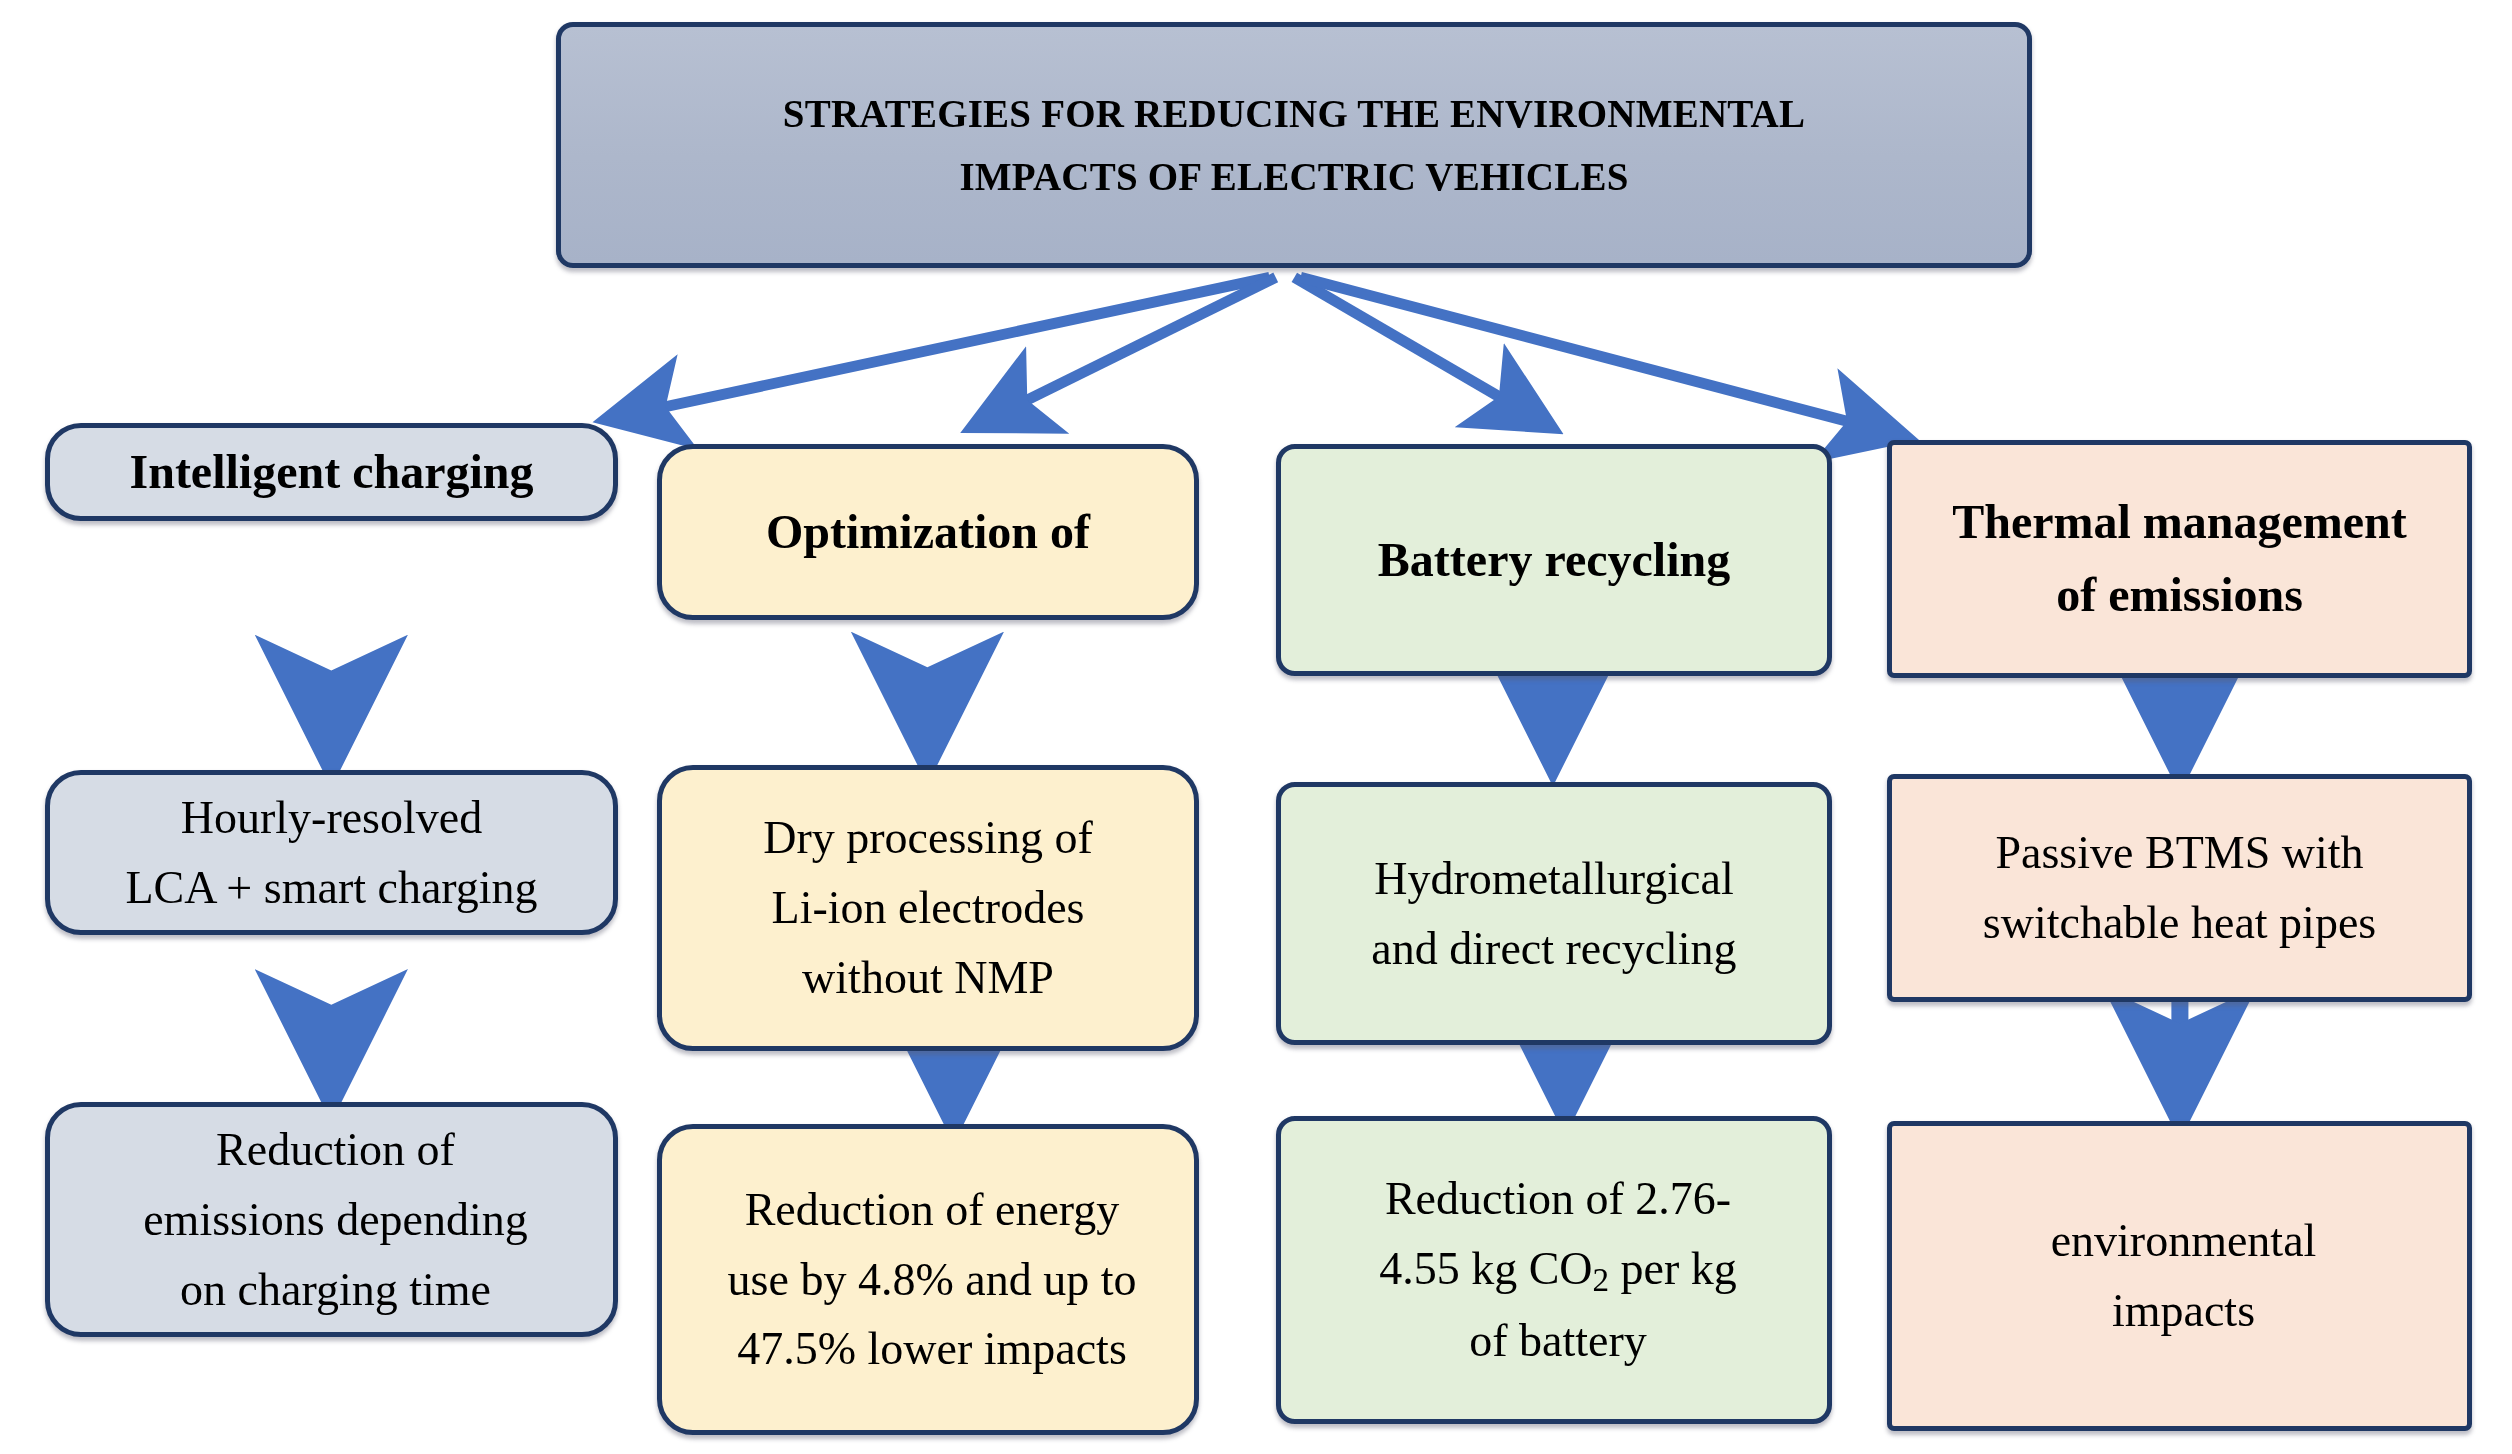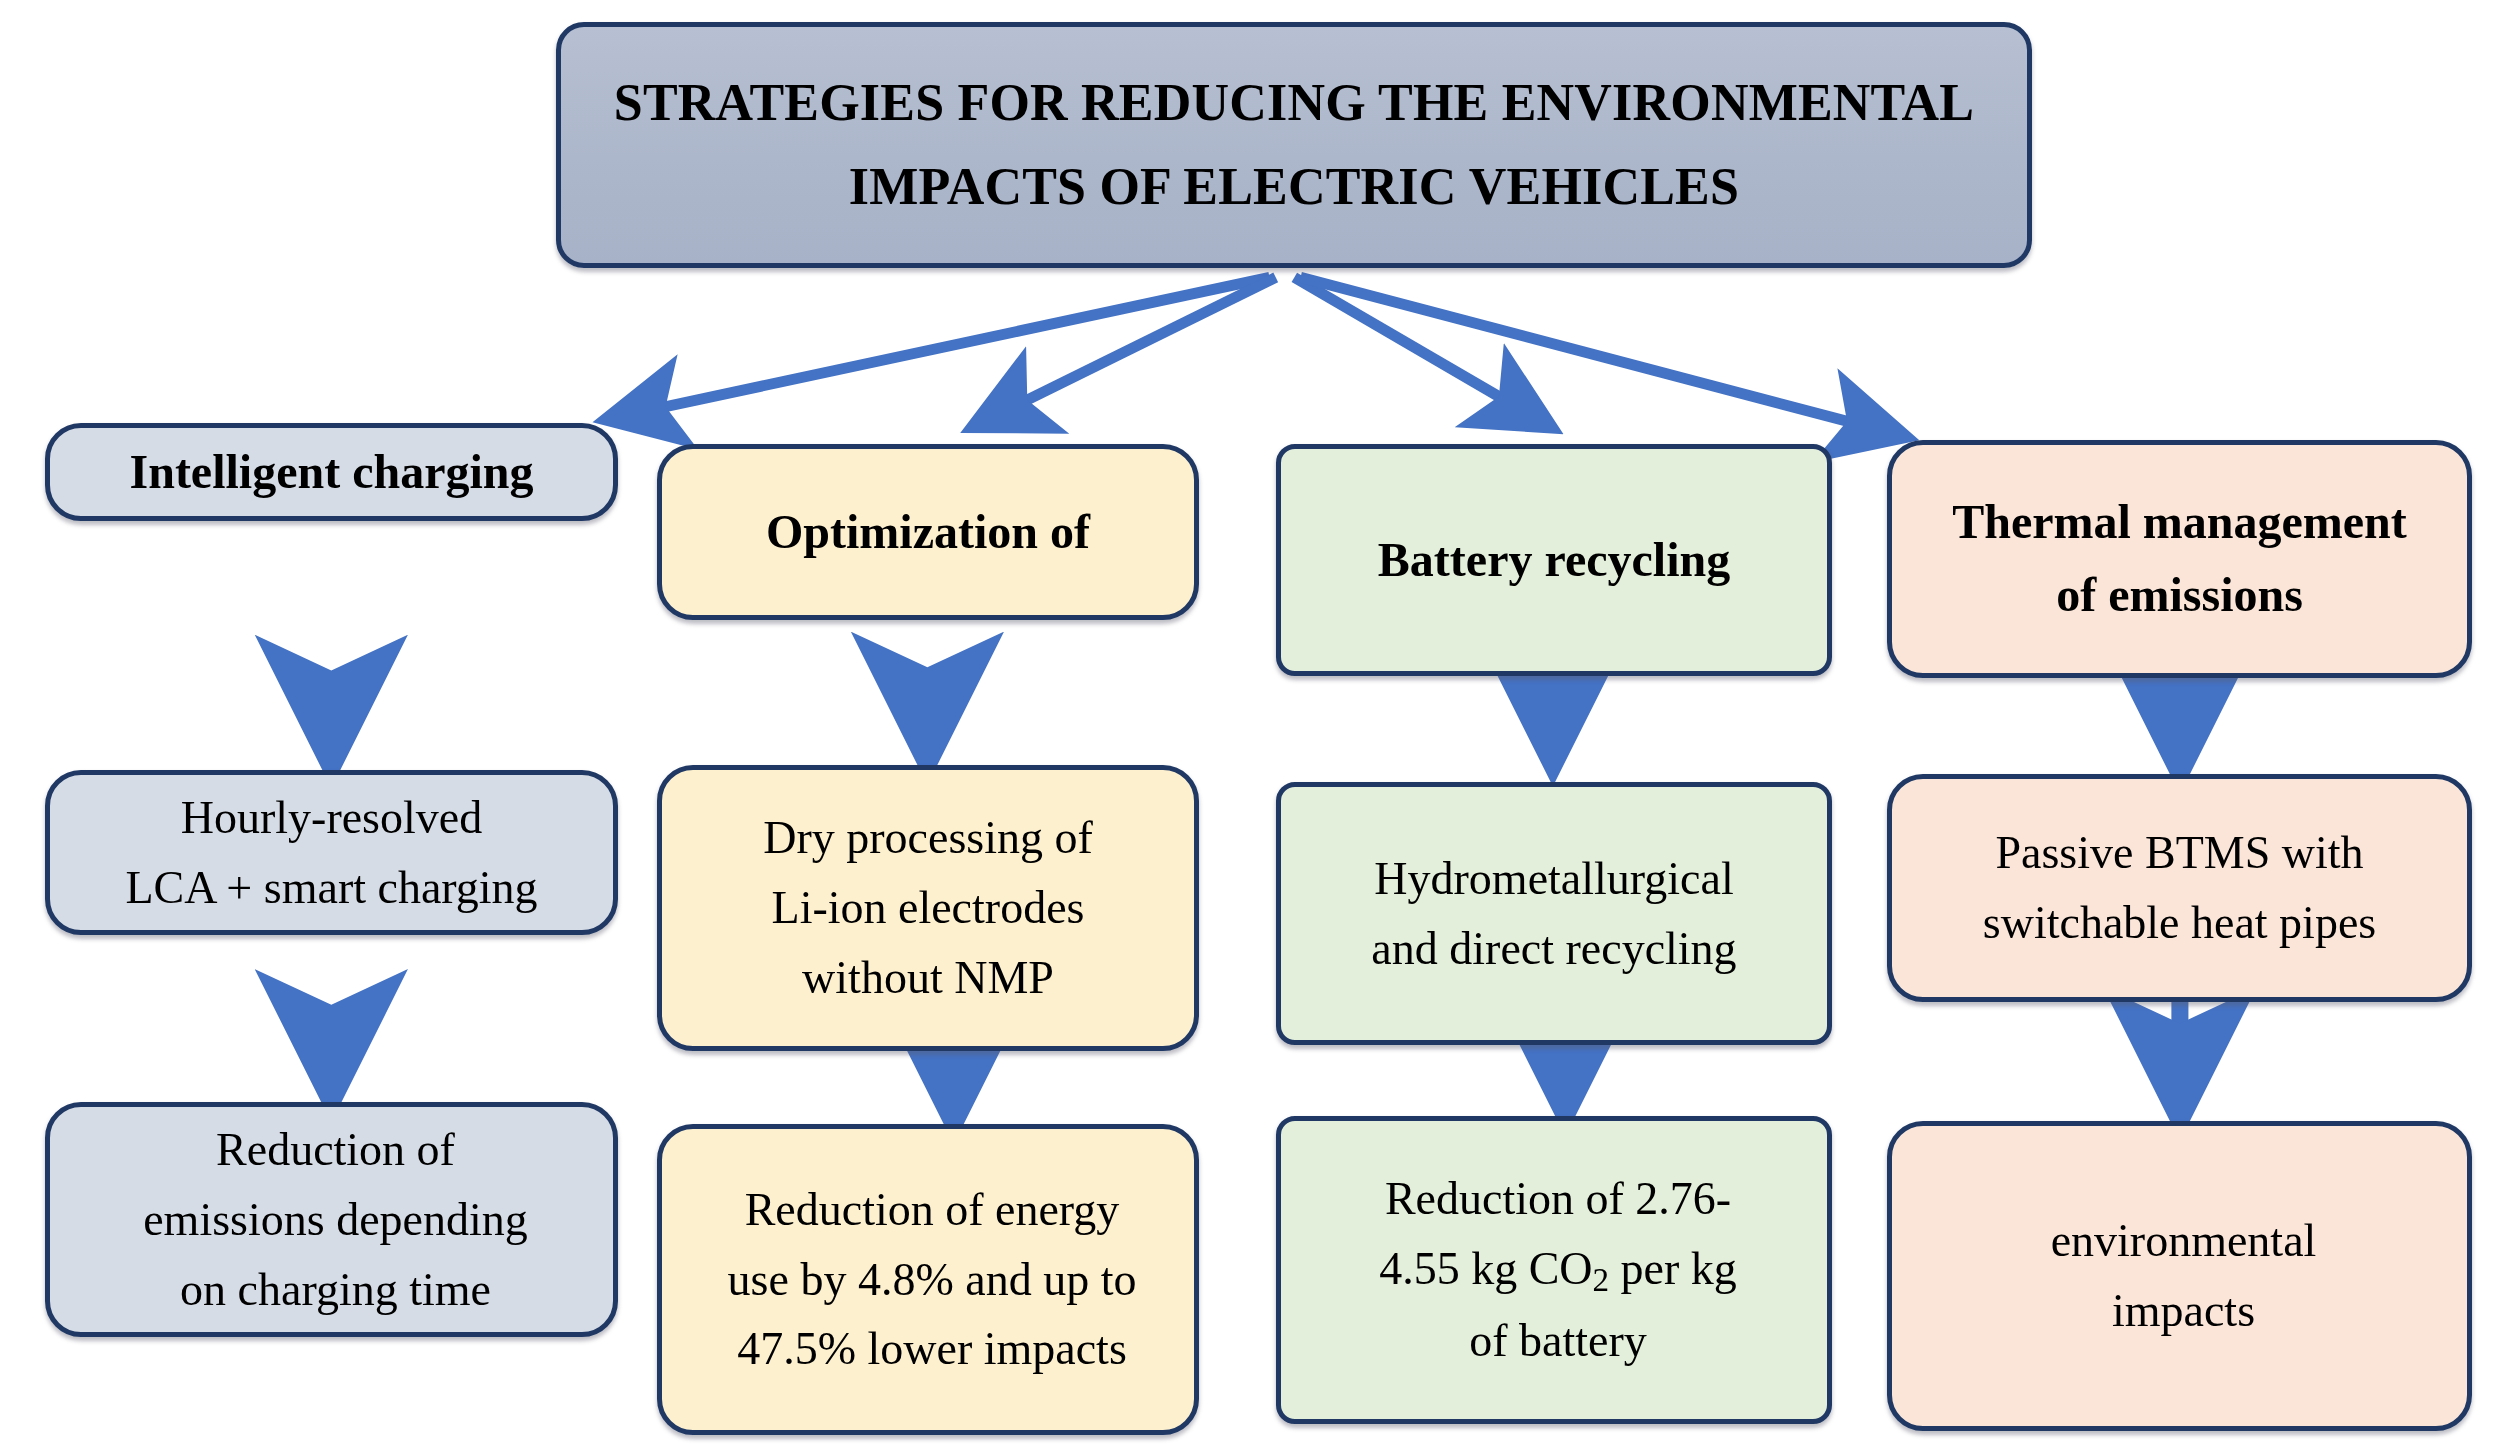--- a/index.html
+++ b/index.html
@@ -48,23 +48,23 @@
     white-space: nowrap;
   }
 
   
   #title-box {
     left: 556px;
     top: 22px;
     width: 1476px;
     height: 246px;
     background: linear-gradient(180deg, #b7c0d2 0%, #adb7cb 55%, #a7b2c8 100%);
-    border-radius: 28px;
+    border-radius: 17px;
     font-weight: bold;
-    font-size: 52px;
+    font-size: 39px;
     letter-spacing: 0.2px;
   }
   #title-box .lines { line-height: 1.62; }
 
   
   .theme-blue   { background: #D6DCE5; }
   .theme-cream  { background: #FDF0CE; }
   .theme-green  { background: #E3EFDA; border-radius: 19px; }
   .theme-pink   { background: #FAE5D8; }
 
@@ -76,21 +76,21 @@
     font-weight: normal;
     font-size: 46px;
   }
   .body-label .lines { line-height: 1.52; }
   .cat-label  .lines { line-height: 1.52; }
 
   
   .col1 { left: 45px;   width: 573px; }
   .col2 { left: 657px;  width: 542px; }
   .col3 { left: 1276px; width: 556px; }
-  .col4 { left: 1887px; width: 585px; }
+  .col4 { left: 1887px; width: 585px; border-radius: 7px; }
 
   
   .r1 { top: 423px; }
   .r2 { top: 770px; }
   .r3 { top: 1102px; padding-left: 28px; }
 
   
   .col2.r1 { top: 444px; height: 176px; }
   .col3.r1 { top: 444px; height: 232px; }
   .col4.r1 { top: 440px; height: 238px; }

